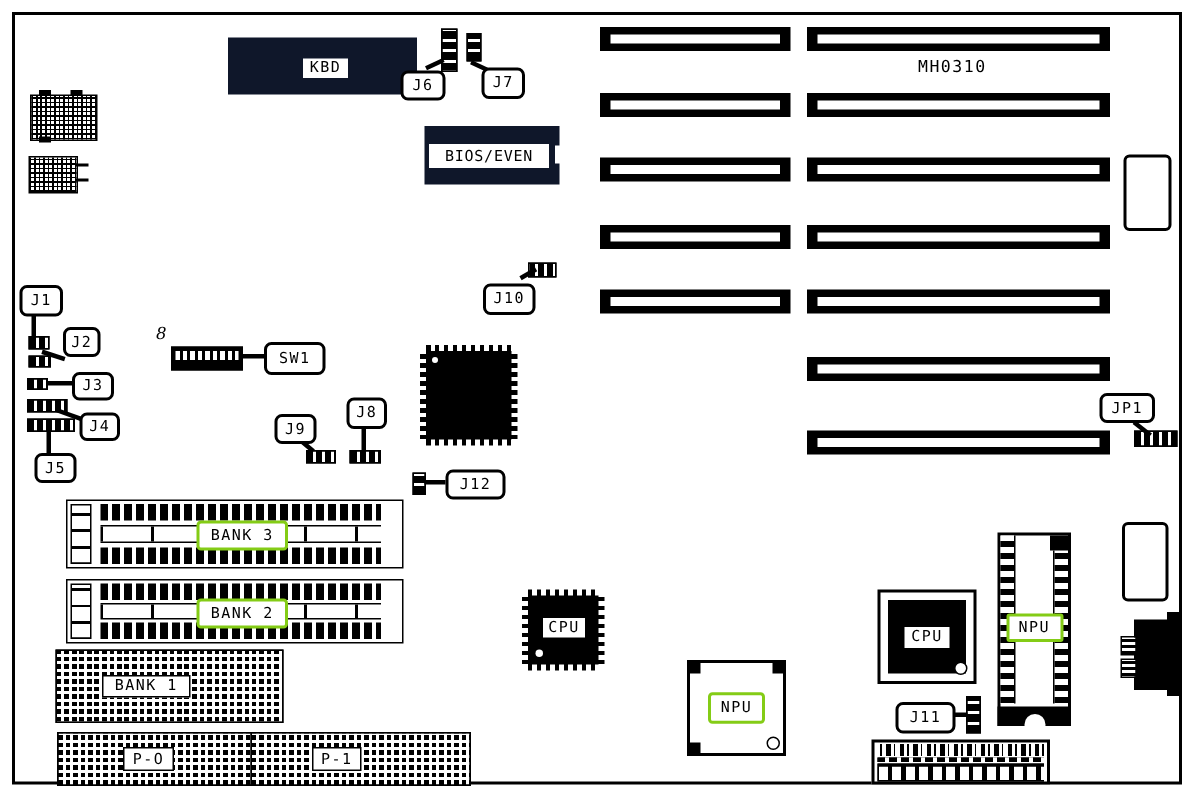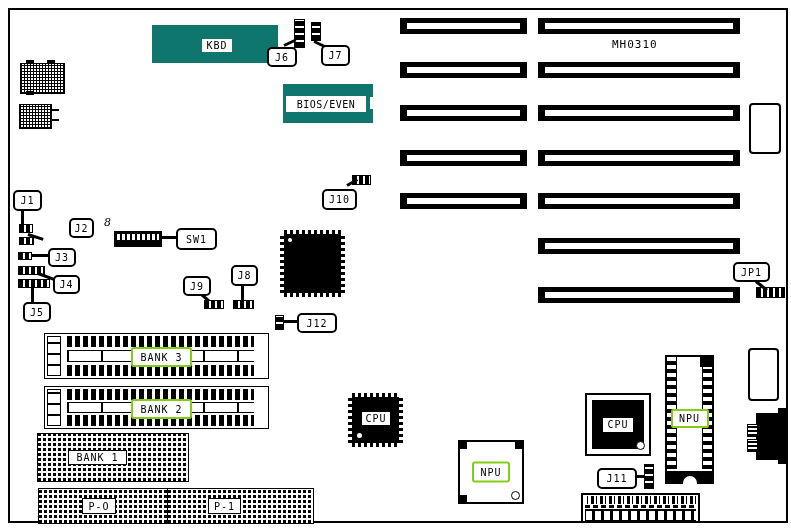--- a/index.html
+++ b/index.html
@@ -11,21 +11,21 @@
   .callout{position:absolute;background:#fff;border:2px solid #000;border-radius:5px;
            display:flex;align-items:center;justify-content:center;
            font-size:10px;letter-spacing:1px;z-index:6;}
   .tail{position:absolute;background:#000;z-index:5;transform-origin:left center;}
   
   .jh{position:absolute;background:#000;border:1px solid #000;
       background-image:repeating-linear-gradient(90deg,#000 0 4px,#fff 4px 6px);}
   .jv{position:absolute;background:#000;border:1px solid #000;
       background-image:repeating-linear-gradient(0deg,#000 0 5px,#fff 5px 7px);}
   
-  .blackbox{position:absolute;background:#0f766e;}
+  .blackbox{position:absolute;background:#0f172a;}
   .plate{position:absolute;background:#fff;display:flex;align-items:center;justify-content:center;
          font-size:10px;letter-spacing:1px;white-space:nowrap;z-index:3;}
   .plate.bordered{border:2px solid #84cc16;border-radius:3px;}
   .plate.thin{border:1px solid #000;}
   
   .slot{position:absolute;background:#000;height:16px;}
   .slot-stripe{position:absolute;left:7px;right:7px;top:5px;height:6px;background:#fff;}
   
   .crystal{position:absolute;background:#fff;border:2px solid #000;border-radius:4px;}
   
@@ -163,21 +163,21 @@
   <div class="crystal" style="left:748px;top:348px;width:27px;height:49px;"></div>
 
   <div class="tail" style="left:756px;top:280px;width:14px;height:3px;transform:rotate(38deg);"></div>
   <div class="callout" style="left:733px;top:262px;width:33px;height:16px;">JP1</div>
   <div class="jh" style="left:756px;top:287px;width:27px;height:9px;"></div>
 
   <div class="callout" style="left:13px;top:190px;width:25px;height:17px;">J1</div>
   <div class="tail" style="left:21px;top:206px;width:3px;height:18px;"></div>
   <div class="jh" style="left:19px;top:224px;width:12px;height:7px;"></div>
 
-  <div class="callout" style="left:42px;top:218px;width:21px;height:16px;margin-left:27px;">J2</div>
+  <div class="callout" style="left:42px;top:218px;width:21px;height:16px;">J2</div>
   <div class="tail" style="left:28px;top:233px;width:16px;height:3px;transform:rotate(18deg);"></div>
   <div class="jh" style="left:19px;top:237px;width:13px;height:6px;"></div>
 
   <div class="callout" style="left:48px;top:248px;width:24px;height:15px;">J3</div>
   <div class="tail" style="left:32px;top:254px;width:16px;height:3px;"></div>
   <div class="jh" style="left:18px;top:252px;width:12px;height:6px;"></div>
 
   <div class="jh" style="left:18px;top:266px;width:25px;height:7px;"></div>
   <div class="tail" style="left:38px;top:272px;width:17px;height:3px;transform:rotate(20deg);"></div>
   <div class="callout" style="left:53px;top:275px;width:23px;height:15px;">J4</div>

